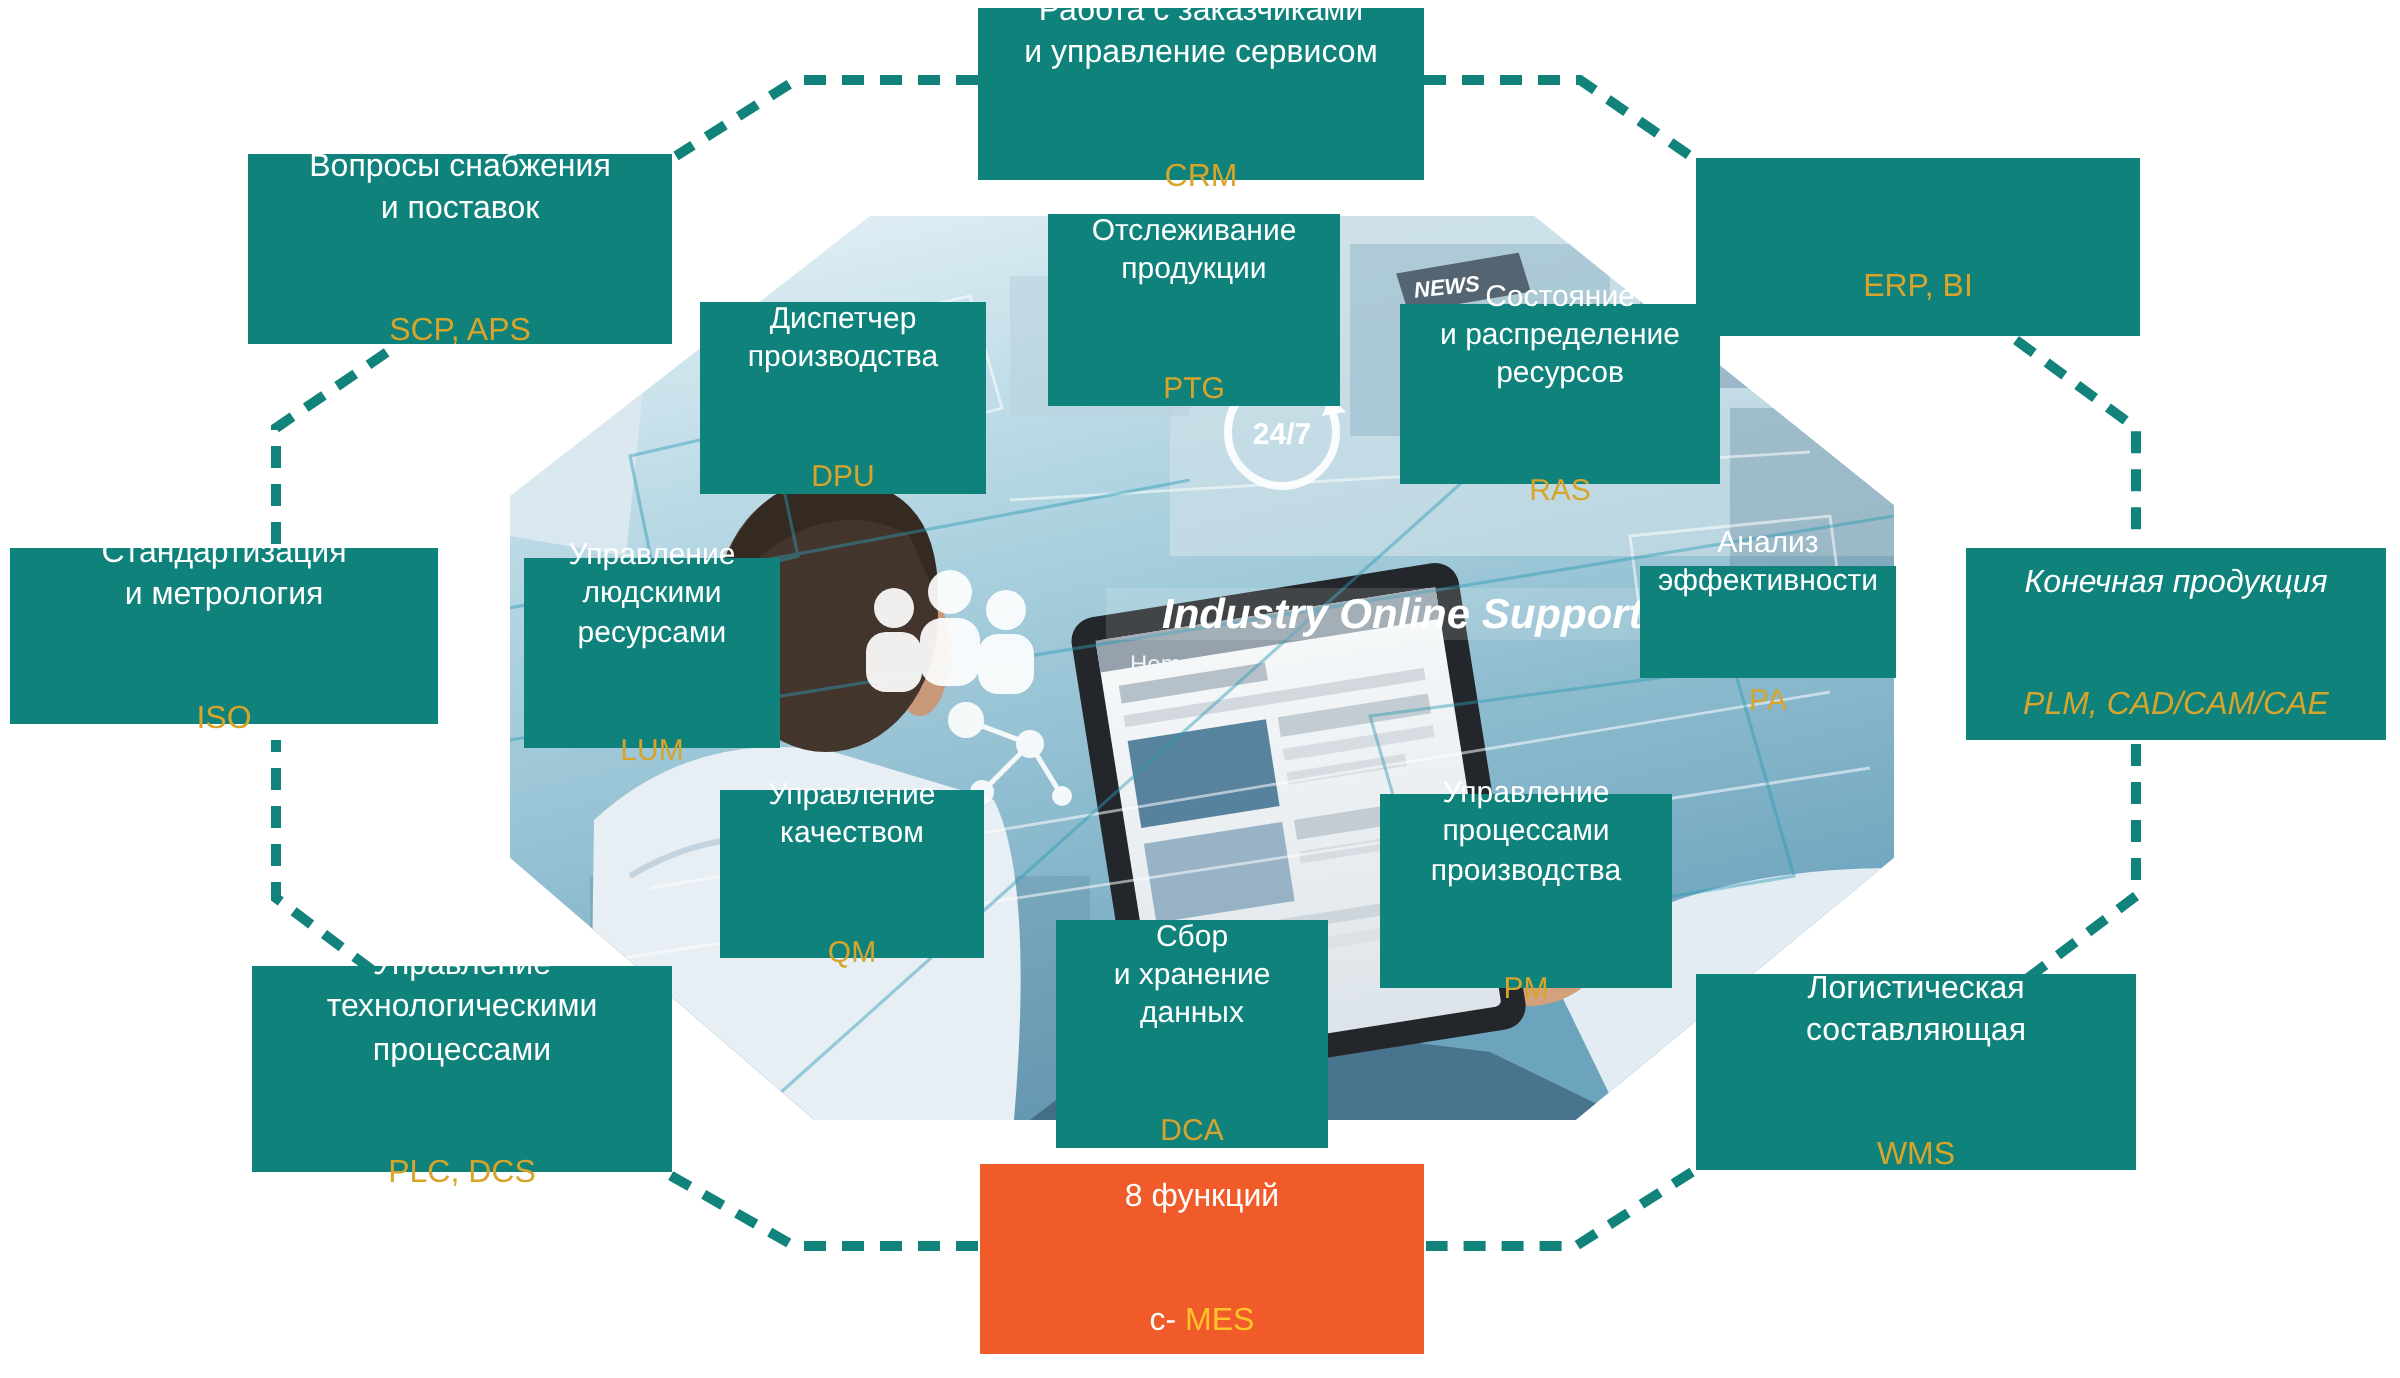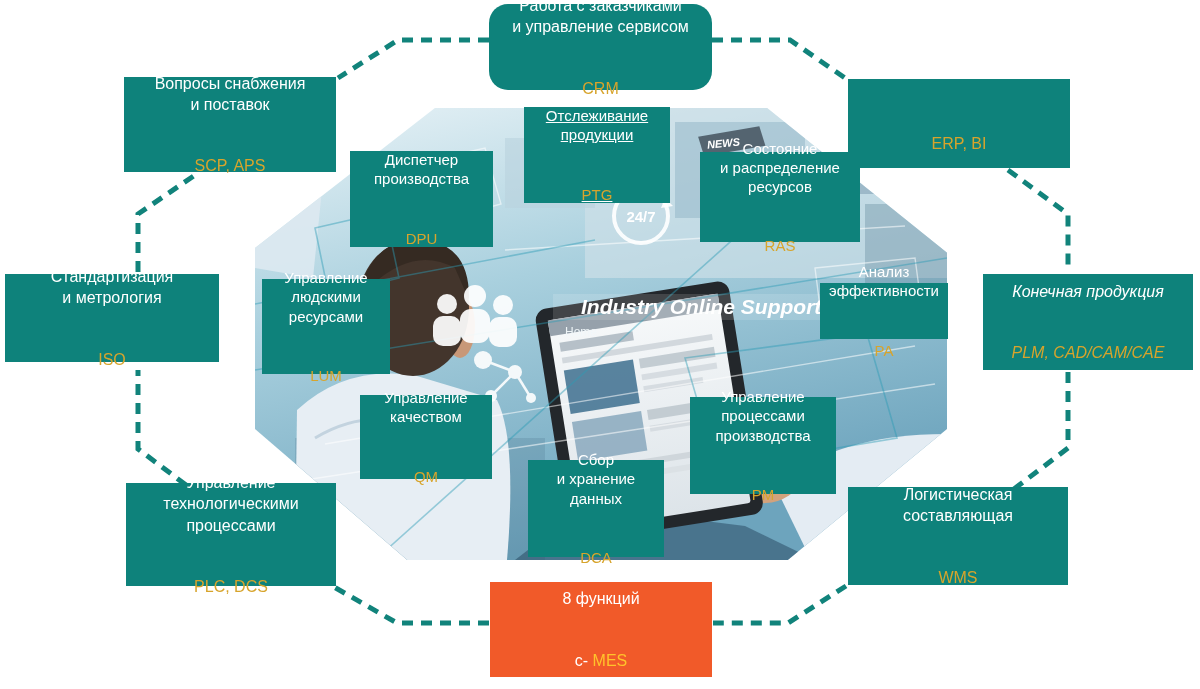--- a/index.html
+++ b/index.html
@@ -27,37 +27,37 @@
     text-align:center;
     font-size:16px; line-height:1.32;
   }
   .box.inner { font-size:15px; line-height:1.28; }
   .box .code, .box .code-text { color:var(--gold,#D7A42C);margin-top:40px; }
   .box.orange { background:var(--orange,#F15A29); }
   .box.orange .prefix { color:#ffffff; }
   .box.orange .code-text { color:var(--mesyellow,#FFC32B); }
 
   
-  .box-crm { left:489px; top:4px;   width:223px; height:86px;border-radius:19px; }
+  .box-crm { left:489px; top:4px;   width:223px; height:86px; }
   .box-scp { left:124px; top:77px;  width:212px; height:95px; }
   .box-erp { left:848px; top:79px;  width:222px; height:89px; }
   .box-iso { left:5px;   top:274px; width:214px; height:88px; }
   .box-plm { left:983px; top:274px; width:210px; height:96px;font-style:italic; }
   .box-plc { left:126px; top:483px; width:210px; height:103px; }
   .box-wms { left:848px; top:487px; width:220px; height:98px; }
   .box-mes { left:490px; top:582px; width:222px; height:95px; }
 
   
-  .box-ptg { left:524px; top:107px; width:146px; height:96px;text-decoration:underline; }
+  .box-ptg { left:524px; top:107px; width:146px; height:96px; }
   .box-dpu { left:350px; top:151px; width:143px; height:96px; }
   .box-ras { left:700px; top:152px; width:160px; height:90px; }
   .box-lum { left:262px; top:279px; width:128px; height:95px; }
   .box-pa  { left:820px; top:283px; width:128px; height:56px; }
   .box-qm  { left:360px; top:395px; width:132px; height:84px; }
-  .box-dca { left:528px; top:460px; width:136px; height:97px; }
+  .box-dca { left:528px; top:460px; width:136px; height:114px; }
   .box-pm  { left:690px; top:397px; width:146px; height:97px; }
 </style>
 </head>
 <body>
 
 <div class="canvas">
 
   <div class="center-image">
     <svg width="692" height="452" viewBox="0 0 692 452">
       <defs>

